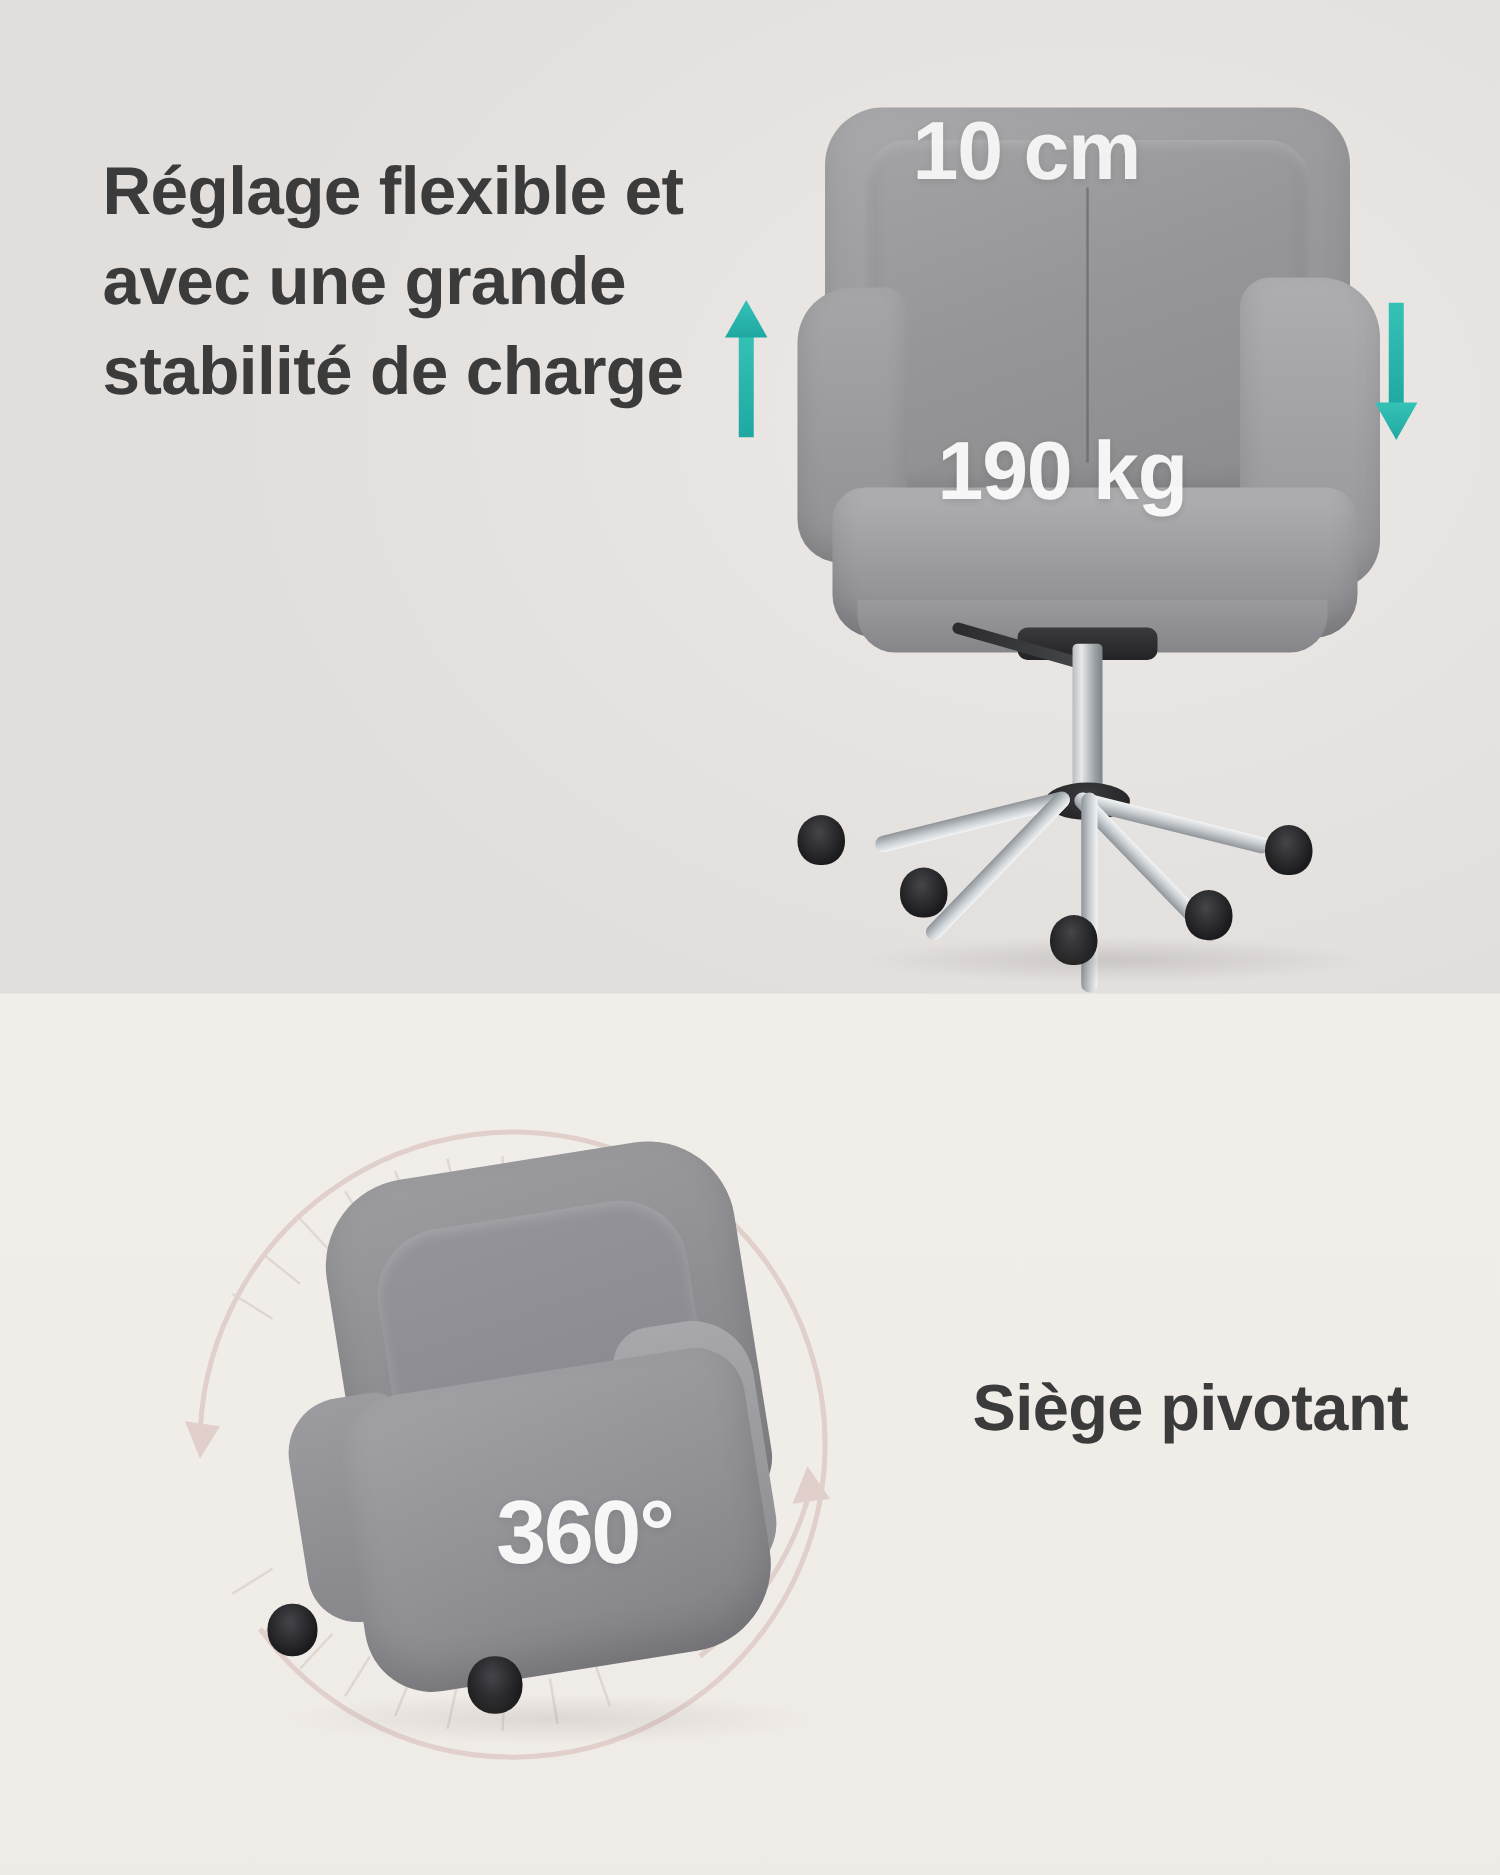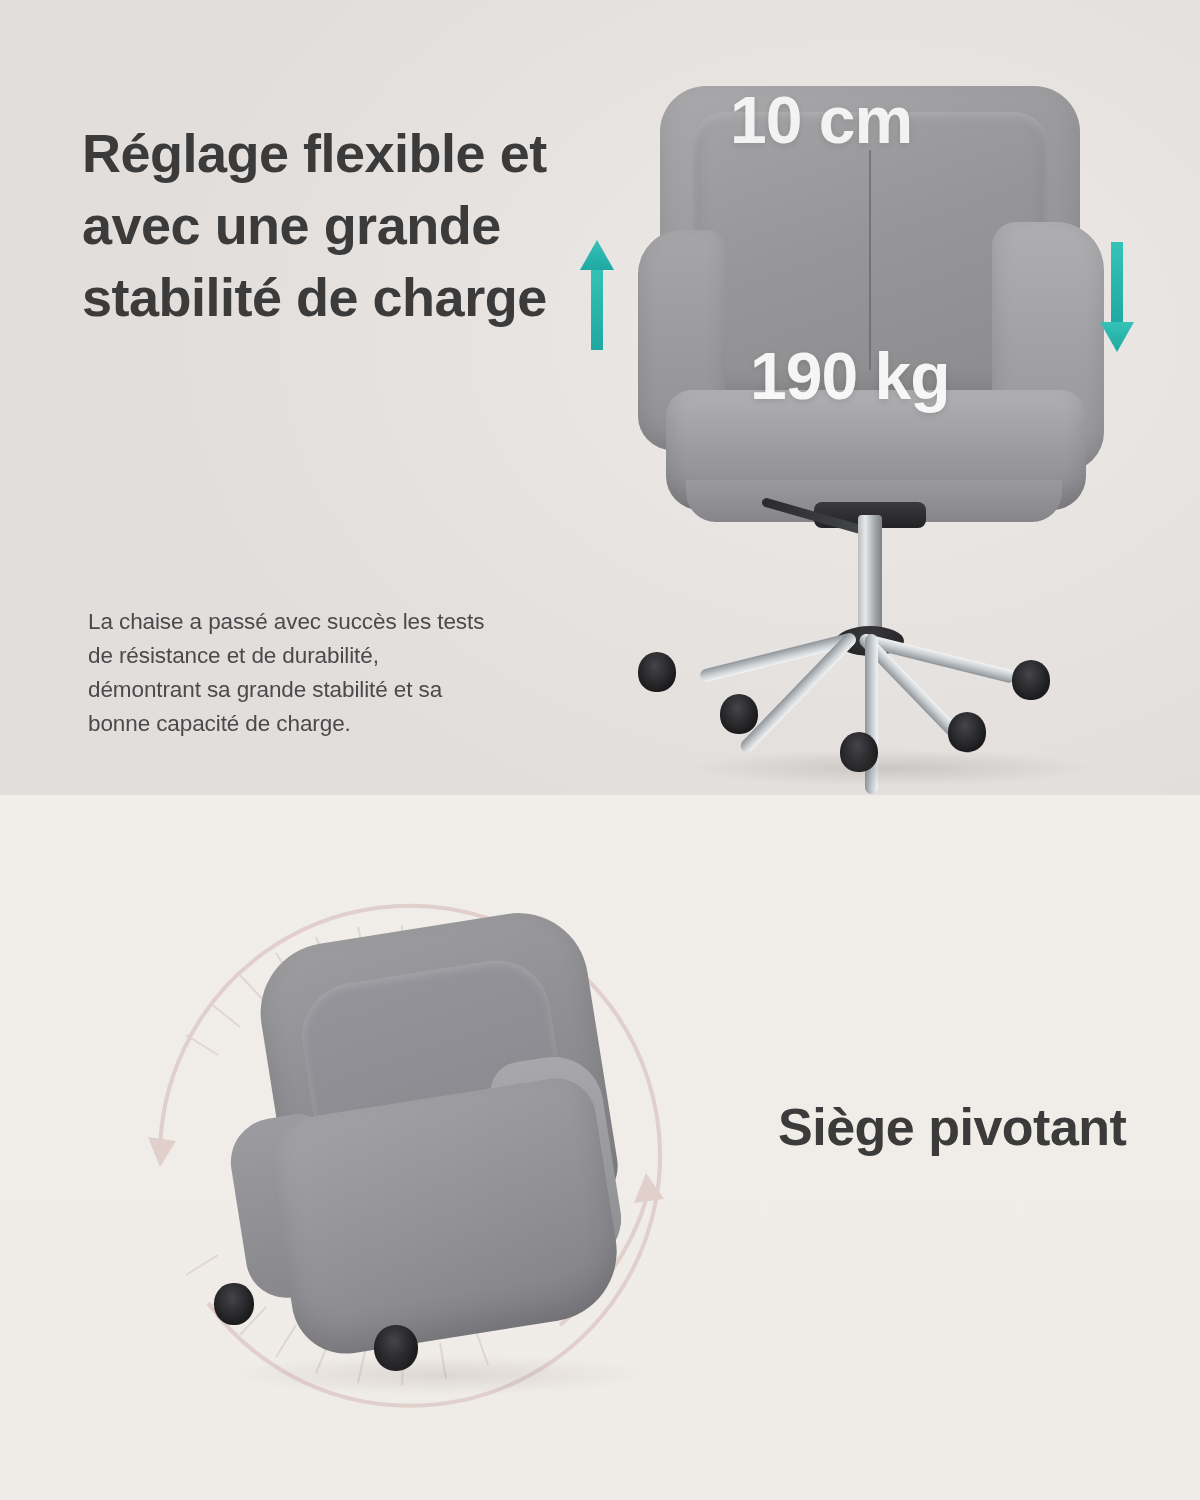--- a/index.html
+++ b/index.html
@@ -363,21 +363,20 @@
 </head>
 <body>
 
 <div class="page">
 
   <section class="panel-top">
     <div class="panel-top-bg"></div>
 
     <h1 class="headline">Réglage flexible et avec une grande stabilité de charge</h1>
 
-    <p class="subcopy">La chaise a passé avec succès les tests de résistance et de durabilité, démontrant sa grande stabilité et sa bonne capacité de charge.</p>
 
     <div class="chair-top">
 
       <div class="arrow-up">
         <svg width="34" height="110" viewBox="0 0 34 110">
           <defs>
             <linearGradient id="gUp" x1="0" y1="1" x2="0" y2="0">
               <stop offset="0%" stop-color="#1fa8a2"></stop>
               <stop offset="100%" stop-color="#35c2b6"></stop>
             </linearGradient>
@@ -463,20 +462,21 @@
       </svg>
 
       <div class="chair-bottom">
         <div class="b-back"></div>
         <div class="b-back-in"></div>
         <div class="b-arm-l"></div>
         <div class="b-arm-r"></div>
         <div class="b-seat"></div>
         <div class="b-caster-l"></div>
         <div class="b-caster-b"></div>
+        <div class="badge-360">360°</div>
       </div>
 
       <div class="shadow-bottom"></div>
     </div>
 
     <h2 class="headline-2">Siège pivotant</h2>
   </section>
 
 </div>
 

